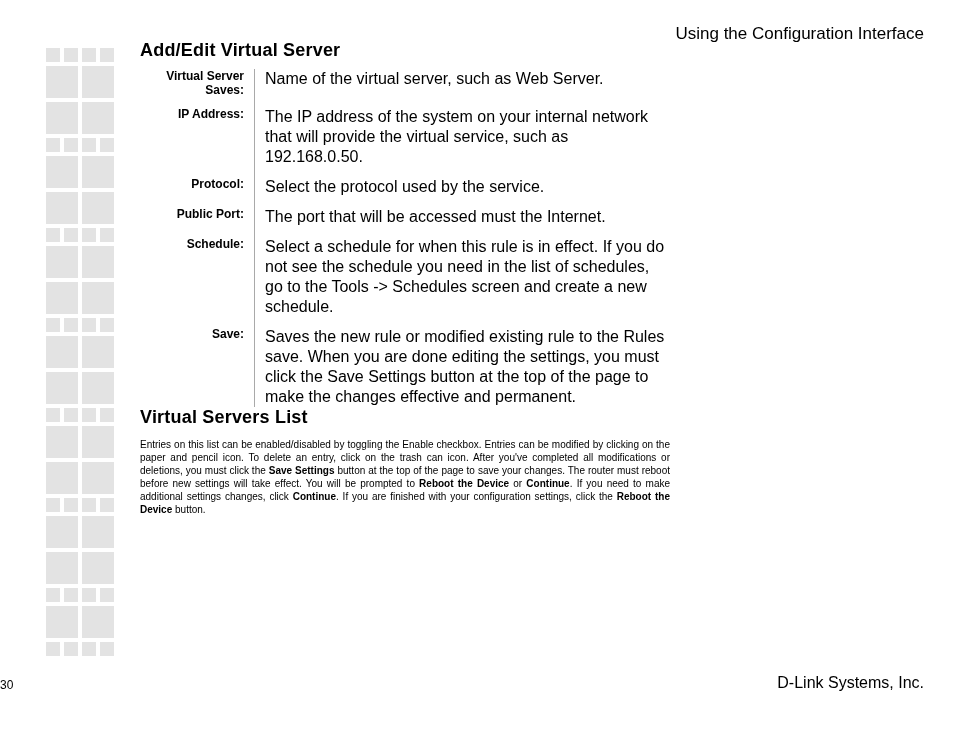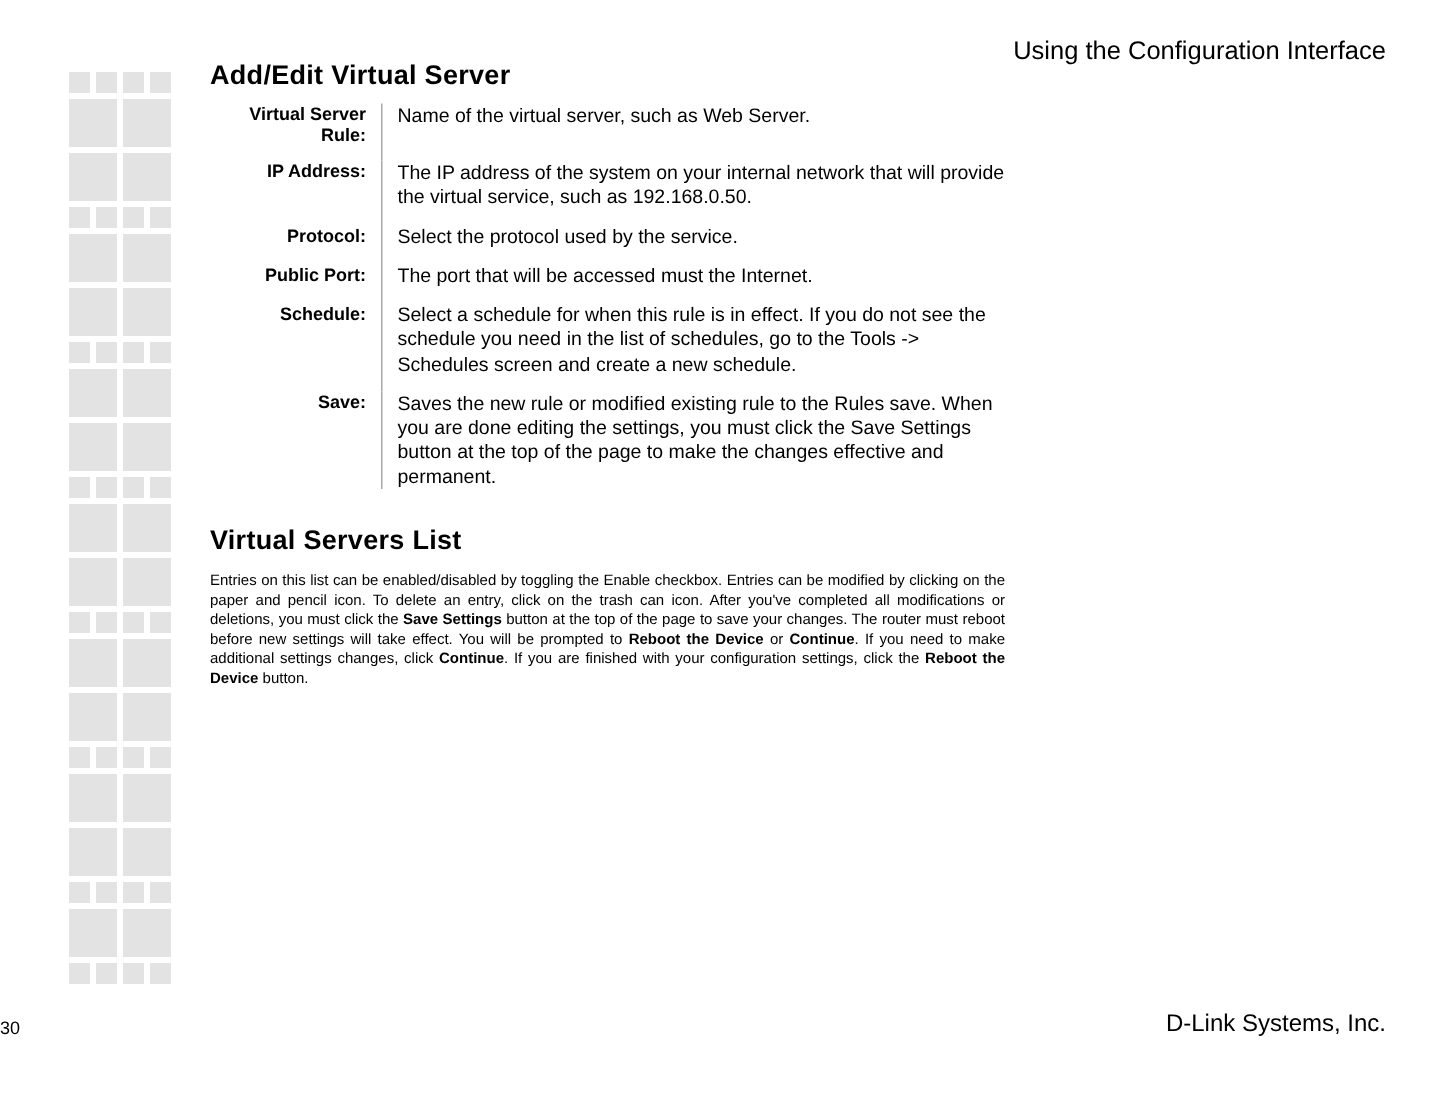--- a/index.html
+++ b/index.html
@@ -41,36 +41,36 @@
     width: 530px;
   }
 
   h1.section {
     font-family: "Arial Black", Arial, sans-serif;
     font-weight: 700;
     font-size: 18px;
     margin-bottom: 8px;
     letter-spacing: 0.2px;
   }
-  h1.section.second { margin-top: 24px; }
+  h1.section.second { }
 
   .defs { display: table; width: 100%; }
   .def-row { display: table-row; }
   .def-term, .def-desc { display: table-cell; vertical-align: top; padding-bottom: 10px; }
   .def-term {
     width: 115px;
     text-align: right;
     font-weight: 700;
     font-size: 12px;
     padding-right: 10px;
     border-right: 1px solid #a9a9a9;
   }
   .def-desc {
     padding-left: 10px;
-    font-size: 13px;
+    font-size: 16px;
     line-height: 1.25;
   }
   .def-row:last-child .def-term,
   .def-row:last-child .def-desc { padding-bottom: 0; }
 
   .body-para {
     margin-top: 10px;
     font-size: 10px;
     line-height: 1.3;
     text-align: justify;
@@ -201,21 +201,21 @@
         <div class="sq-sm"></div>
         <div class="sq-sm"></div>
       </div>
   </div>
 
   <div class="content">
     <h1 class="section">Add/Edit Virtual Server</h1>
 
     <div class="defs">
       <div class="def-row">
-        <div class="def-term">Virtual Server Rule:</div>
+        <div class="def-term">Virtual Server Saves:</div>
         <div class="def-desc">Name of the virtual server, such as Web Server.</div>
       </div>
       <div class="def-row">
         <div class="def-term">IP Address:</div>
         <div class="def-desc">The IP address of the system on your internal network that will provide the virtual service, such as 192.168.0.50.</div>
       </div>
       <div class="def-row">
         <div class="def-term">Protocol:</div>
         <div class="def-desc">Select the protocol used by the service.</div>
       </div>

